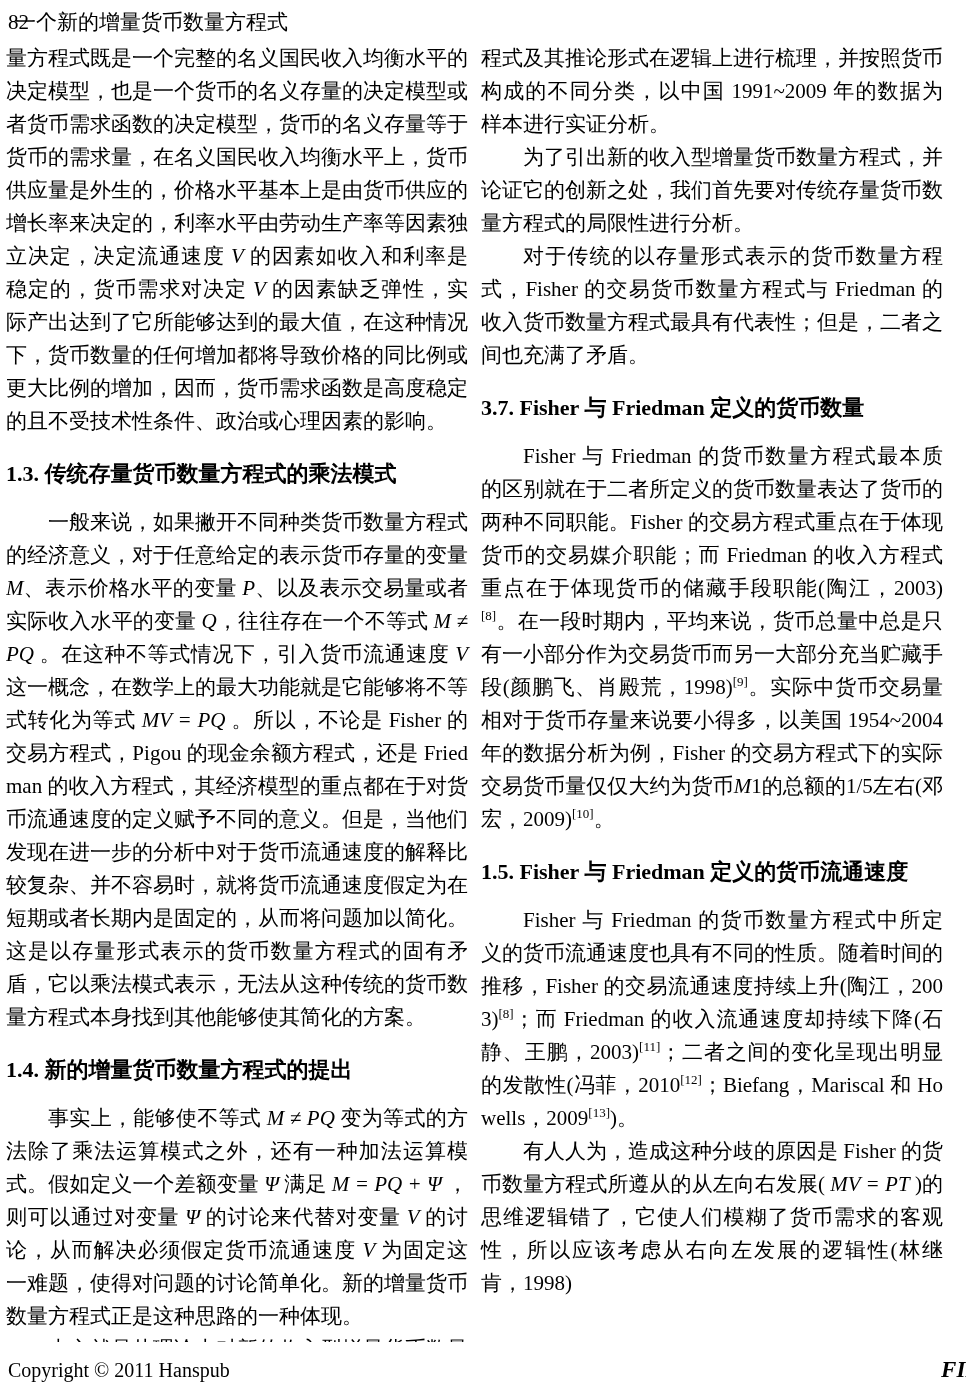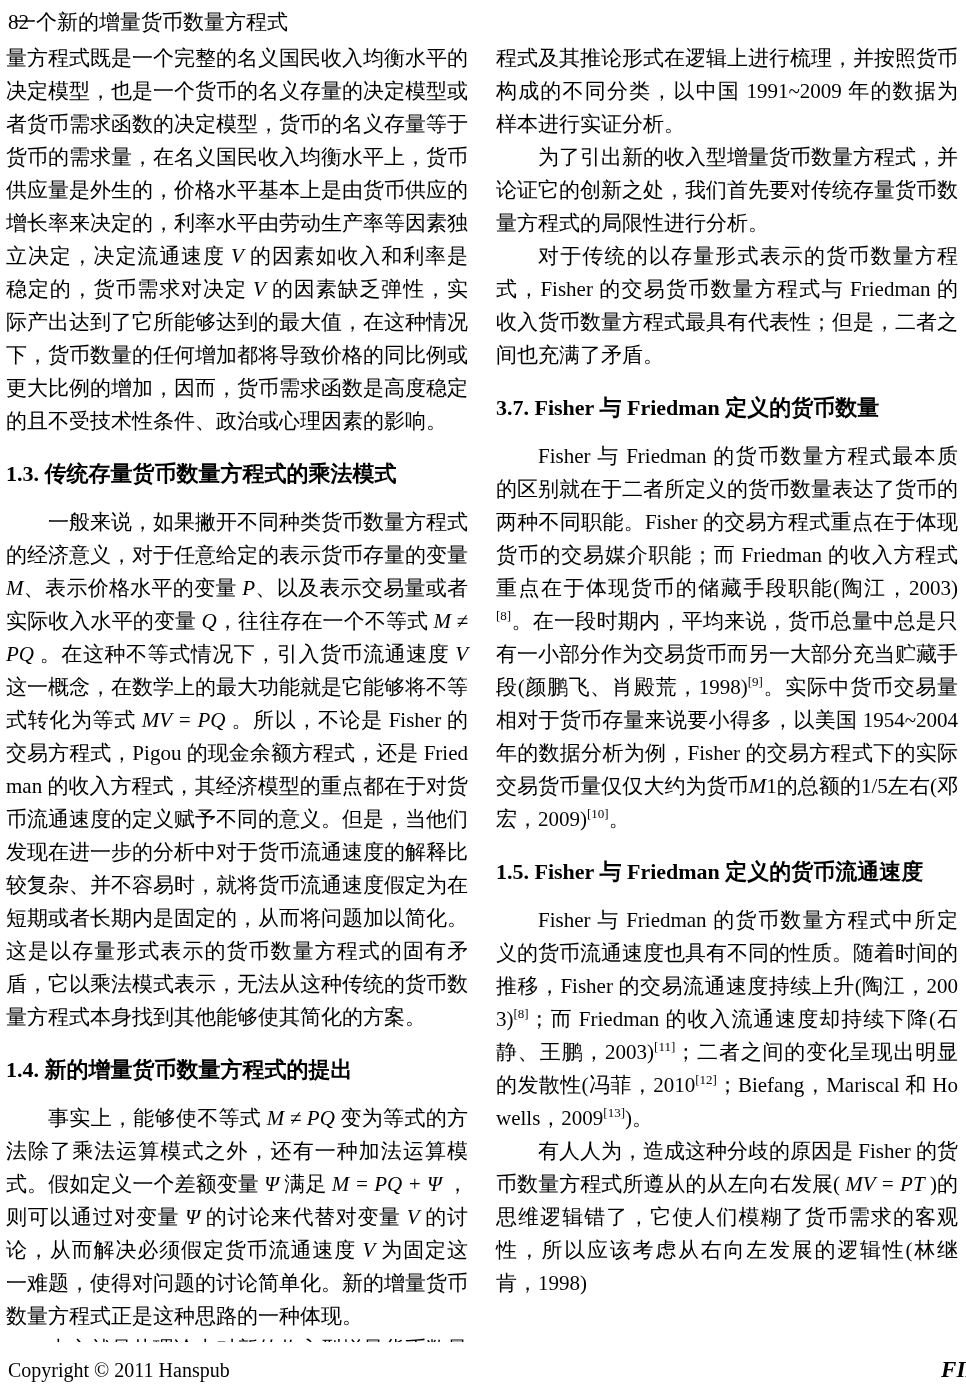--- a/index.html
+++ b/index.html
@@ -37,21 +37,21 @@
     line-height: 26px;
     margin-left: 15px;
   }
   .columns {
     position: absolute;
     top: 42px;
     left: 6px;
     width: 952px;
     height: 1300px;
     display: flex;
-    gap: 28px;
+    gap: 13px;
     overflow: hidden;
   }
   .col {
     width: 462px;
     flex: 0 0 462px;
   }
   .par {
     margin: 0;
     font-size: 21px;
     line-height: 33px;

